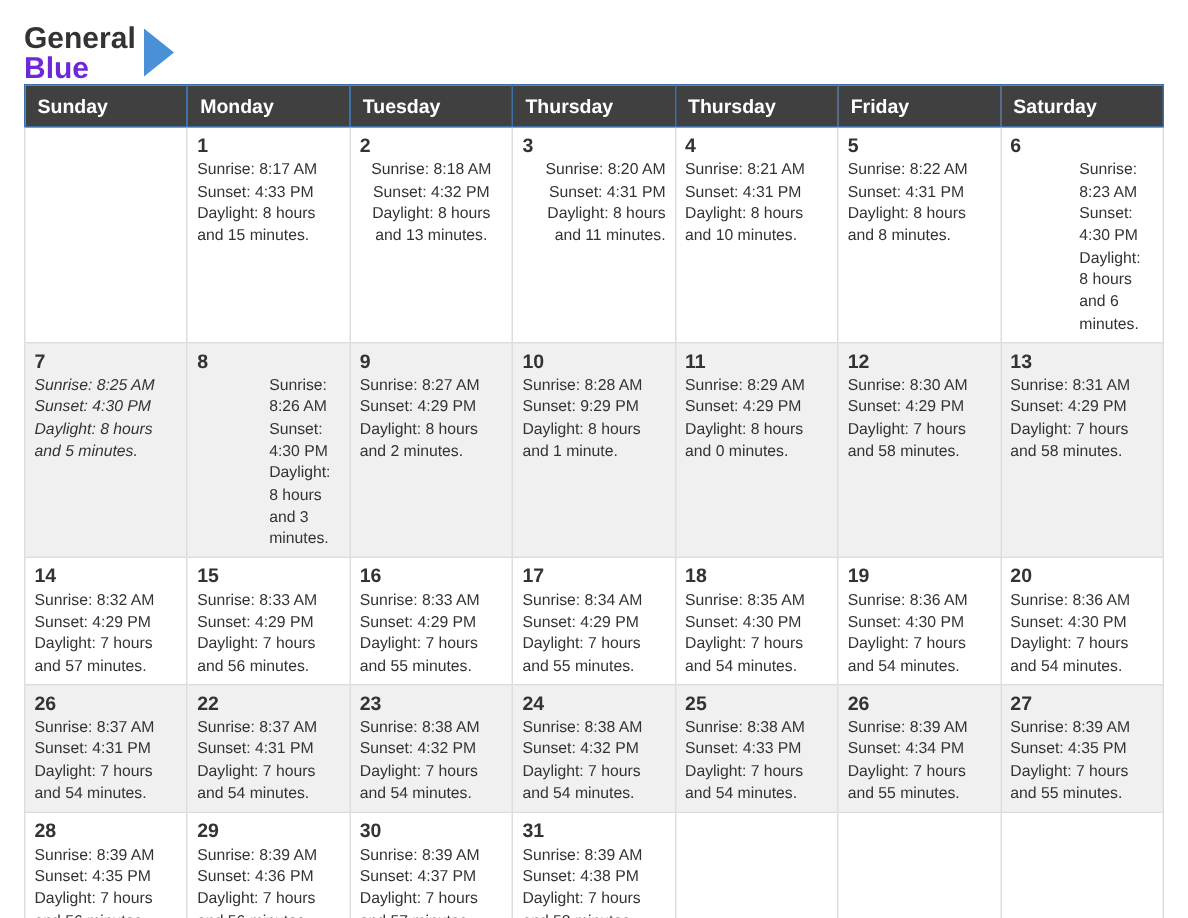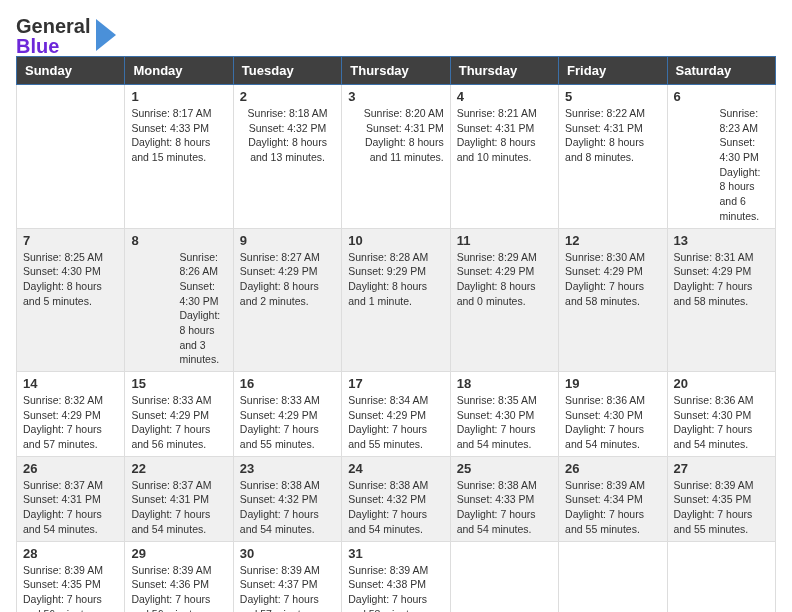--- a/index.html
+++ b/index.html
@@ -153,21 +153,21 @@
           <span class="day-number">6</span>
           <div class="day-info" style="white-space: pre-line; margin-left: 46px;">Sunrise: 8:23 AM
 Sunset: 4:30 PM
 Daylight: 8 hours
 and 6 minutes.</div>
         </td>
       </tr>
       <tr class="row-shaded">
         <td>
           <span class="day-number">7</span>
-          <div class="day-info" style="white-space: pre-line;">Sunrise: 8:25 AM
+          <div class="day-info" style="white-space: pre-line; font-style: italic;">Sunrise: 8:25 AM
 Sunset: 4:30 PM
 Daylight: 8 hours
 and 5 minutes.</div>
         </td>
         <td>
           <span class="day-number">8</span>
           <div class="day-info" style="white-space: pre-line; margin-left: 48px;">Sunrise: 8:26 AM
 Sunset: 4:30 PM
 Daylight: 8 hours
 and 3 minutes.</div>

